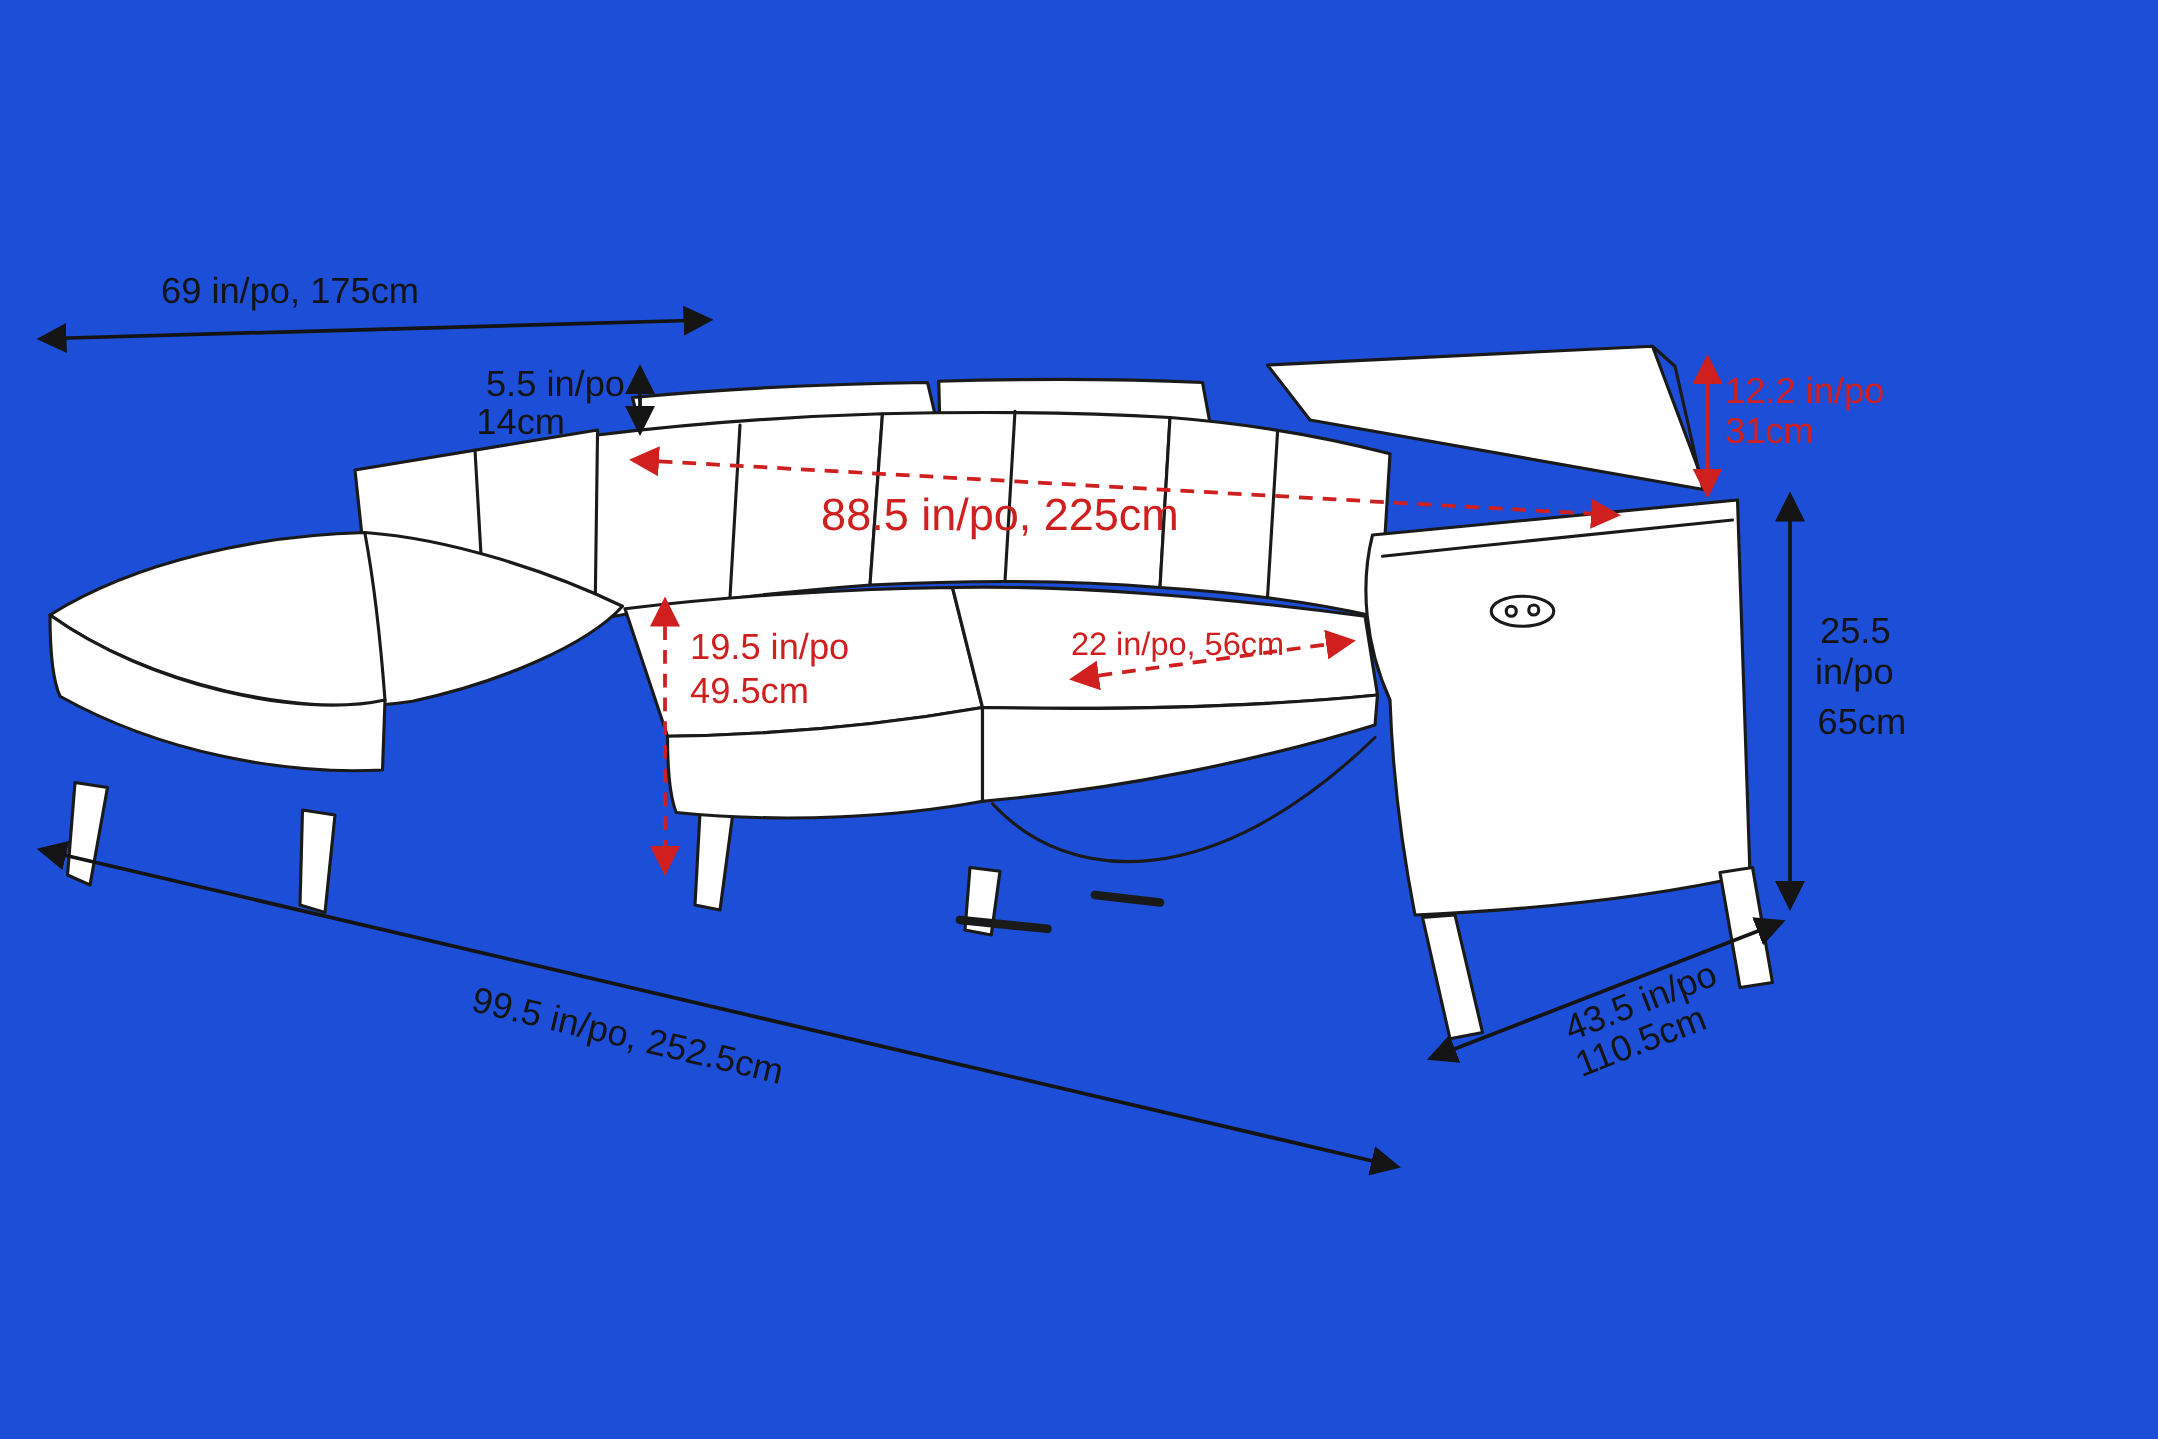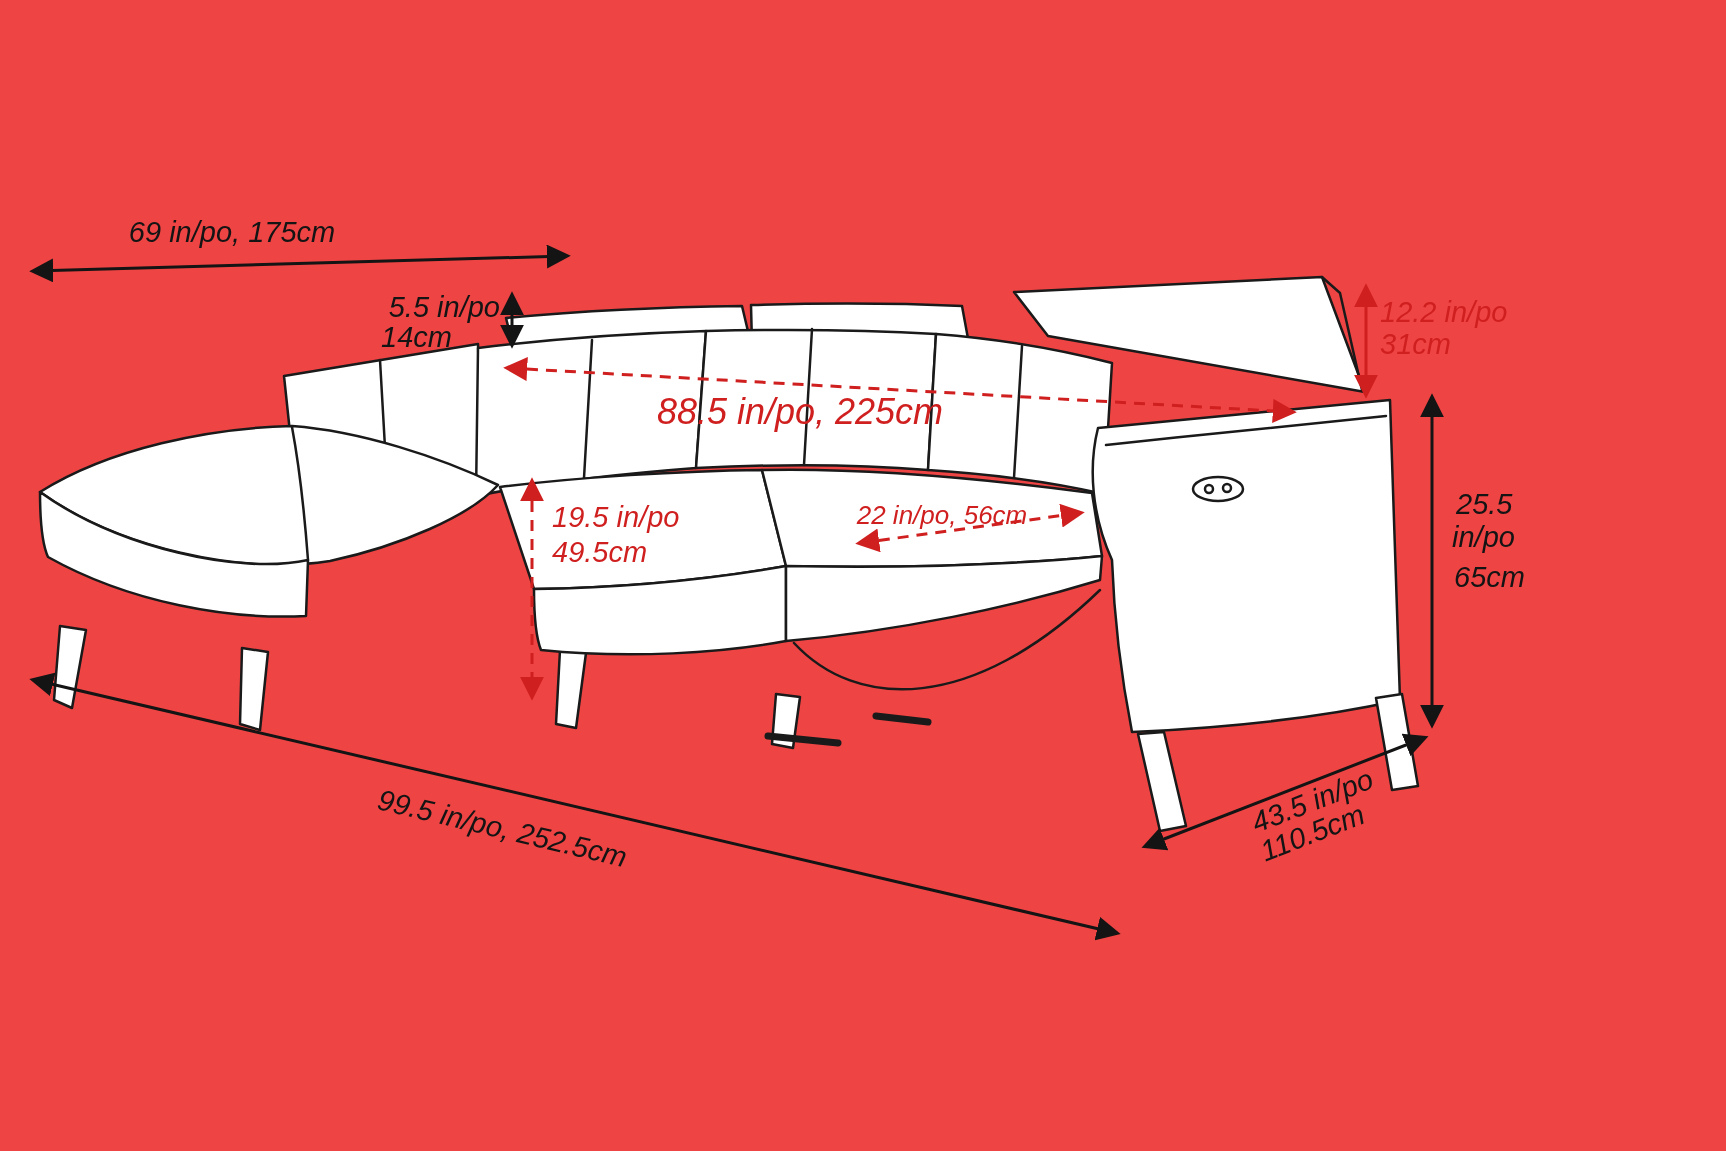--- a/index.html
+++ b/index.html
@@ -1,16 +1,16 @@
 <!DOCTYPE html>
 <html><head>
 <meta charset="utf-8">
 <style>
   html,body{margin:0;padding:0;background:#ffffff;}
-  .frame{width:1726px;height:1151px;background:#ef4444;overflow:hidden;font-style:italic;}
+  .frame{width:1726px;height:1151px;background:#1d4ed8;overflow:hidden;}
   svg{display:block;}
   .sofa path,.sofa ellipse,.sofa circle{stroke:#1a1a1a;stroke-width:2.5;fill:#ffffff;stroke-linejoin:round;stroke-linecap:round;}
   .sofa .noFill{fill:none;}
   .sofa .thick{stroke-width:7;fill:none;}
   .lbl{font-family:"Liberation Sans","DejaVu Sans",sans-serif;font-size:29px;fill:#141414;}
   .red{fill:#d01f1f;}
   .big{font-size:36px;}
   .sm{font-size:26px;}
   .dimB{stroke:#141414;stroke-width:3;fill:none;}
   .dimR{stroke:#d01f1f;stroke-width:3;fill:none;}

